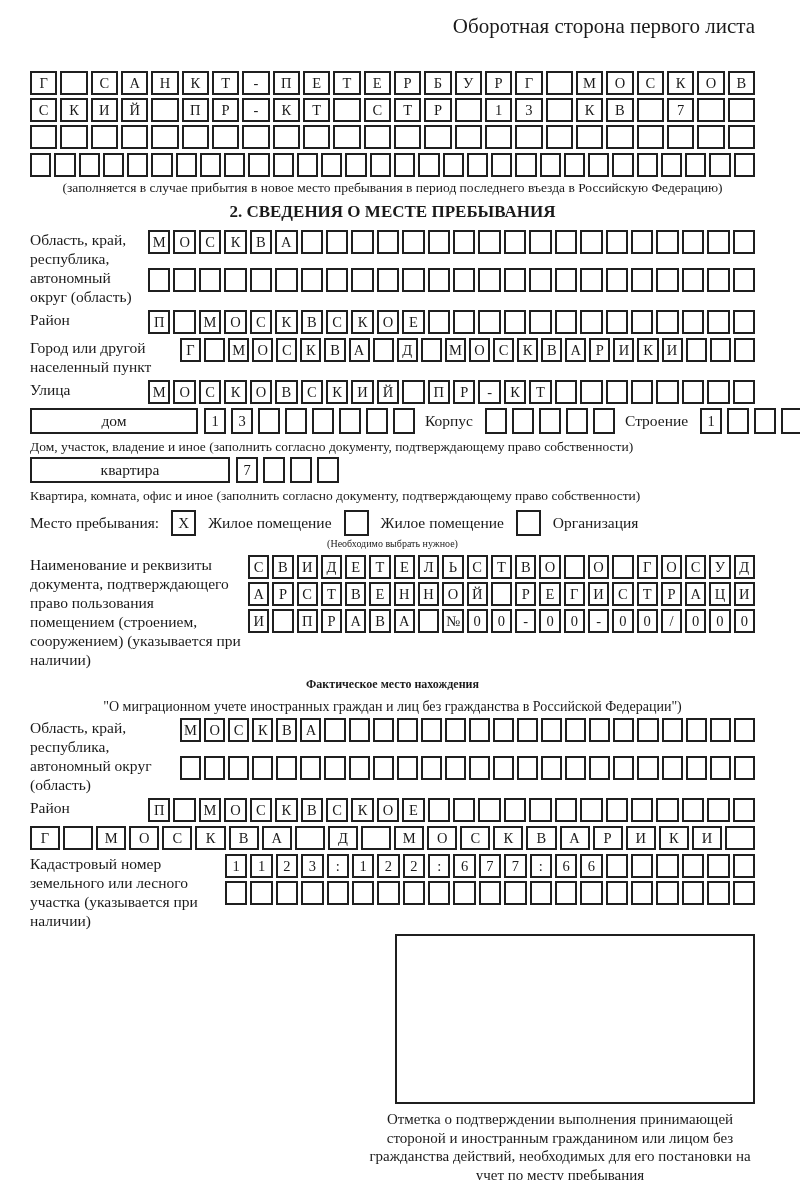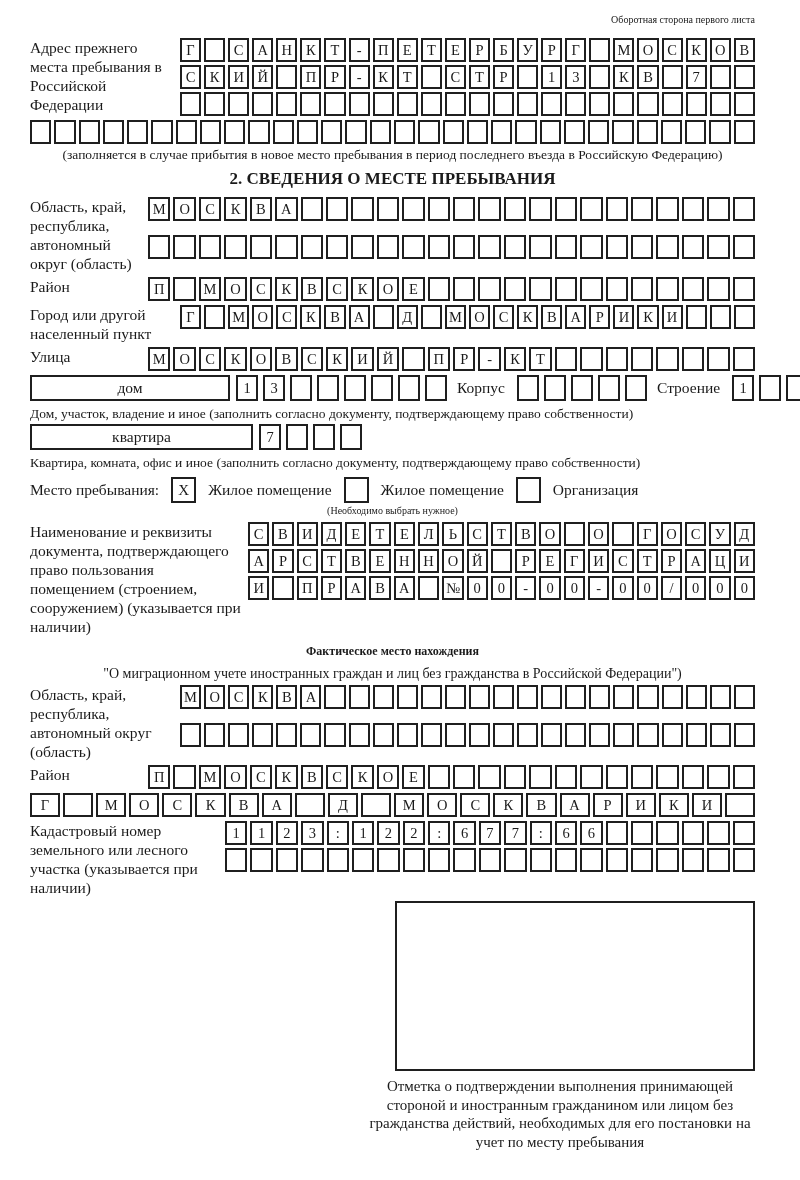--- a/index.html
+++ b/index.html
@@ -1,59 +1,58 @@
 <!DOCTYPE html>
 <html><head>
 <meta charset="utf-8">
 <style>
   html,body{margin:0;padding:0;background:#fff;}
   body{width:800px;height:1180px;overflow:hidden;color:#1a1a1a;
        font-family:"Liberation Serif","DejaVu Serif",serif;}
   .page{padding:14px 45px 0 30px;box-sizing:border-box;width:800px;}
-  .header-note{text-align:right;font-size:10px;margin-bottom:13px;}
+  .header-note{text-align:right;font-size:21px;margin-bottom:32px;}
   .form-line{display:flex;align-items:flex-start;margin-bottom:4px;min-width:0;}
   .line-label{flex:none;font-size:15.5px;line-height:19px;padding-right:6px;box-sizing:border-box;}
   .w118{width:118px}.w150{width:150px}.w195{width:195px}.w205{width:205px}.w218{width:218px}
   .rows{flex:1;display:flex;flex-direction:column;gap:3px;min-width:0;}
   .rows.gap14{gap:14px;}
   .boxrow{display:flex;gap:3px;flex:1;min-width:0;}
   .rows .boxrow{flex:none;width:100%;}
   .cell{flex:1 1 0;min-width:0;height:24px;border:2px solid #1f1f1f;box-sizing:border-box;
         text-align:center;font-size:14.5px;line-height:20px;background:#fff;}
   .fullrow{margin:0 0 2px 0;}
   .caption{font-size:13.5px;line-height:17px;margin-bottom:2px;}
   .center{text-align:center;}
   .nowrap{white-space:nowrap;}
   .sec-title{font-size:17px;font-weight:bold;text-align:center;margin:6px 0 8px 0;}
   .sub-title{font-size:12px;font-weight:bold;text-align:center;margin:8px 0 6px 0;}
   .fact-cap{font-size:14px;line-height:18px;text-align:center;margin-bottom:2px;}
   .dom-line{display:flex;align-items:center;margin:2px 0 4px 0;}
   .wide-box{border:2px solid #1f1f1f;height:26px;box-sizing:border-box;display:inline-flex;
             align-items:center;justify-content:center;font-size:15.5px;flex:none;}
-  .wb168{width:200px}.wb200{width:223px}
+  .wb168{width:168px}.wb200{width:200px}
   .fixrow{display:inline-flex;gap:5px;margin-left:6px;flex:none;}
   .fixrow .cell{flex:none;width:22px;height:26px;line-height:22px;}
   .inline-label{font-size:15.5px;line-height:26px;flex:none;}
   .ml{margin-left:10px}.mr{margin-right:6px}
   .mesto-line{display:flex;align-items:flex-end;margin:6px 0 2px 0;}
   .checkcell{flex:none;width:25px;height:26px;border:2px solid #1f1f1f;box-sizing:border-box;
              text-align:center;line-height:22px;font-size:15px;margin:0 12px;}
   .mesto-cap{font-size:10px;text-align:center;margin:2px 0 6px 0;}
   .stamp-box{width:360px;height:170px;border:2px solid #1f1f1f;box-sizing:border-box;margin-left:365px;}
   .stamp-caption{width:390px;margin:6px 0 0 335px;text-align:center;font-size:15px;line-height:18.5px;}
 </style>
 </head>
 <body>
 
 <div class="page">
 
   <div class="header-note">Оборотная сторона первого листа</div>
 
   <div class="form-line">
-    <div class="line-label w150">Адрес прежнего места пребывания в Российской Федерации</div>
     <div class="rows">
       <div class="boxrow">
           <span class="cell">Г</span>
           <span class="cell"></span>
           <span class="cell">С</span>
           <span class="cell">А</span>
           <span class="cell">Н</span>
           <span class="cell">К</span>
           <span class="cell">Т</span>
           <span class="cell">-</span>

